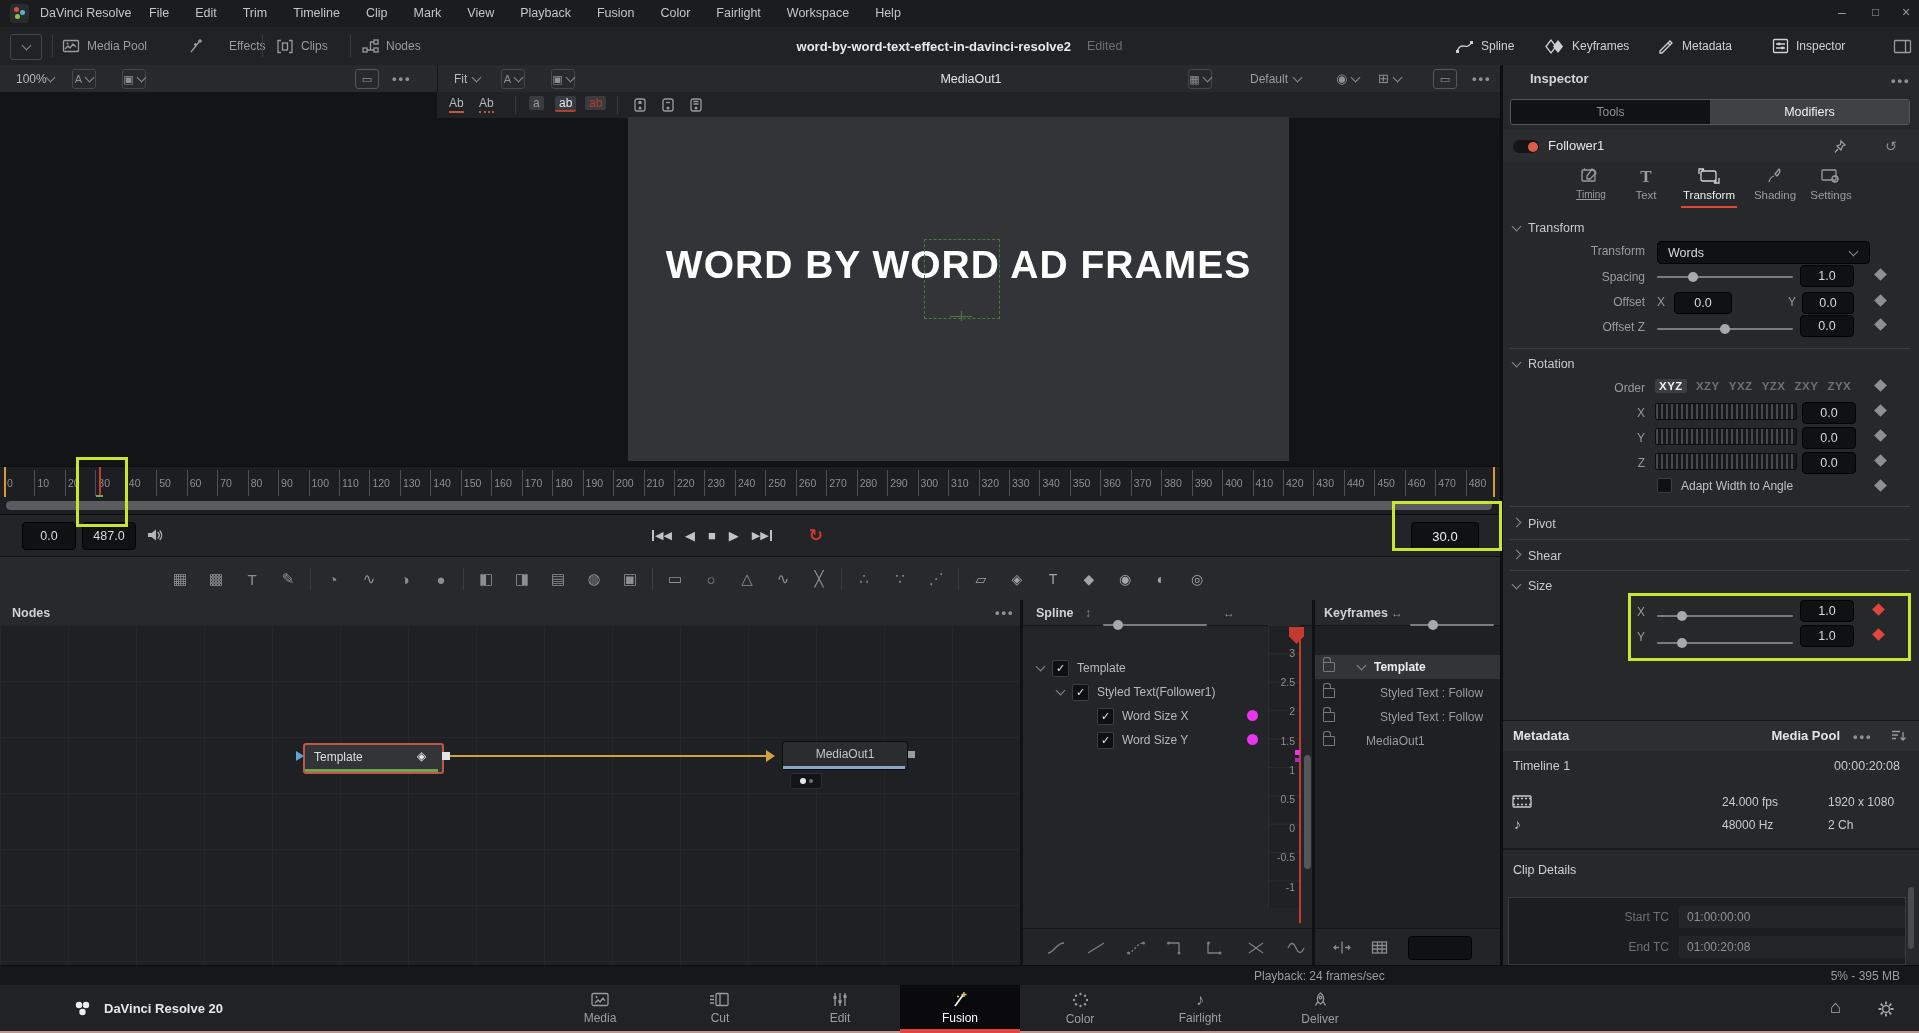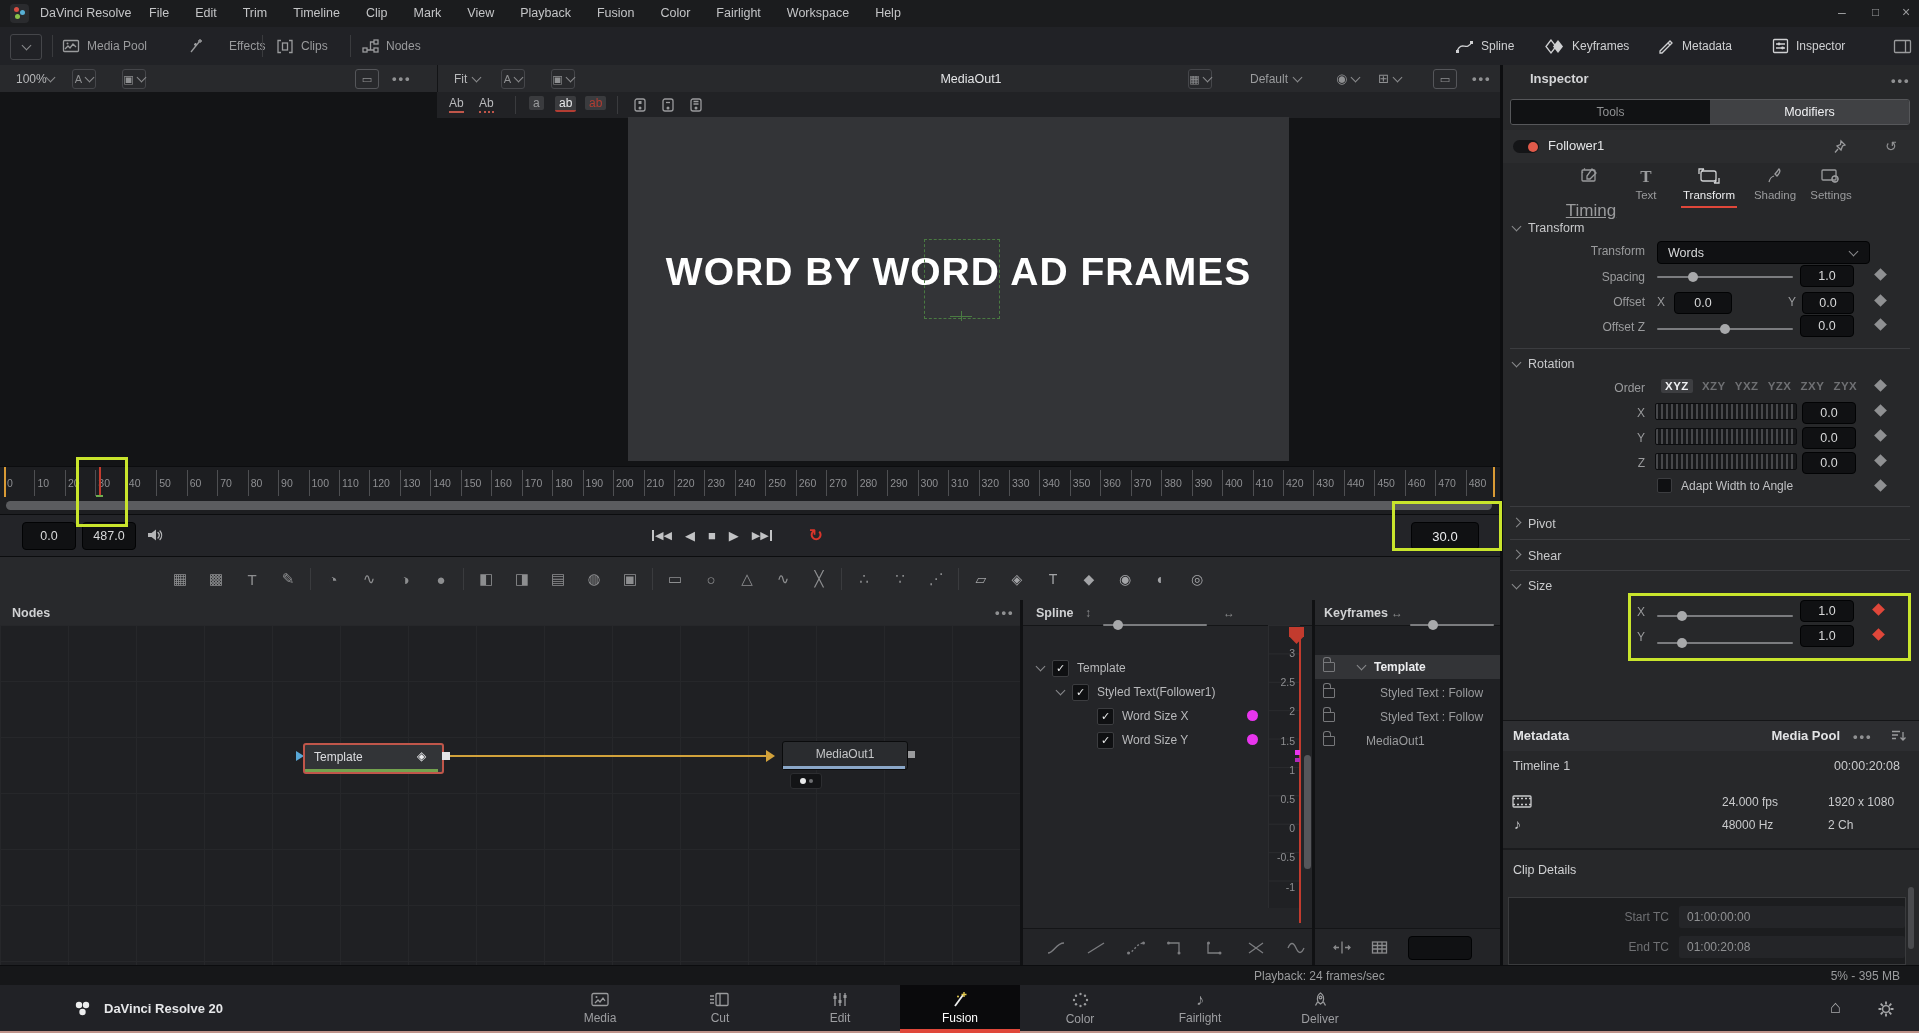--- a/index.html
+++ b/index.html
@@ -42,21 +42,21 @@
   .hl{border:3px solid #c9e52c;background:transparent;pointer-events:none;}
   
   .phead{background:#28292c;border-bottom:1px solid #141517;display:flex;align-items:center;}
   .tick{flex:1;border-left:1px solid #4e4f52;height:100%;position:relative;}
   .tick span{position:absolute;left:2px;top:7px;font-size:10.5px;color:#8e8f92;}
   .tool{width:24px;height:24px;display:flex;align-items:center;justify-content:center;
         color:#8d8e90;font-size:15px;}
   .t3d .tool{color:#a3a4a7;font-size:14px;}
   .menu-item{padding:0 13px;color:#c4c5c7;font-size:12.5px;}
   .order-opt{color:#6f7073;font-size:11.5px;font-weight:bold;margin-right:9px;letter-spacing:.5px;}
-  .order-opt.sel{color:#f0f1f3;background:#3d3e41;padding:1px 4px;border-radius:2px;margin-left:6px;}
+  .order-opt.sel{color:#f0f1f3;background:#3d3e41;padding:1px 4px;border-radius:2px;}
   .seclbl{color:#c8c9cb;font-size:12.5px;}
   .ilabel{position:absolute;width:130px;text-align:right;color:#9a9b9d;font-size:12px;}
   .page{width:120px;height:46px;display:flex;flex-direction:column;align-items:center;justify-content:center;gap:3px;}
   .page .plbl{font-size:12px;color:#9d9ea1;}
   .page.active{background:#0a0a0c;}
   .page.active .plbl{color:#fff;}
   svg{display:block;}
   .sicon{stroke:#9a9b9d;fill:none;stroke-width:1.3;}
 </style>
 </head>
@@ -122,20 +122,24 @@
     </div>
     <div class="vsep r" style="left:350px;top:8px;"></div>
     <div class="r flex" style="left:362px;top:7px;height:24px;gap:7px;">
       <svg width="17" height="16">
           <rect class="sicon" x="1" y="10" width="4" height="4"></rect>
           <rect class="sicon" x="12" y="2" width="4" height="4"></rect>
           <rect class="sicon" x="12" y="10" width="4" height="4"></rect>
           <path class="sicon" d="M5 12h7M8.5 12V4H12"></path>
         </svg>
       <span class="gray">Nodes</span>
+    </div>
+    <div class="r flex" style="left:0;top:7px;width:1919px;height:24px;justify-content:center;gap:16px;pointer-events:none;">
+      <span style="color:#e8e9eb;font-size:13px;font-weight:bold;">word-by-word-text-effect-in-davinci-resolve2</span>
+      <span class="dim" style="font-size:12.5px;">Edited</span>
     </div>
     <div class="r flex" style="left:1455px;top:7px;height:24px;gap:7px;">
       <svg width="19" height="17">
           <path class="sicon" style="stroke:#cfd0d2" d="M2 13C7 2 11 14 17 4"></path>
           <rect x="1" y="12" width="3" height="3" fill="#cfd0d2"></rect>
           <rect x="15" y="3" width="3" height="3" fill="#cfd0d2"></rect>
         </svg>
       <span style="color:#cfd0d2;">Spline</span>
     </div>
     <div class="r flex" style="left:1545px;top:7px;height:24px;gap:7px;">
@@ -218,21 +222,21 @@
         <circle cx="9" cy="11" r="1.5" fill="#9a9b9d"></circle>
         <path class="sicon" d="M6.5 4.5h5M6.5 7h5"></path>
       </svg>
   </div>
 
   <div class="r" style="left:0;top:92px;width:437px;height:374px;background:#131416;"></div>
   <div class="r" style="left:437px;top:118px;width:1066px;height:348px;background:#131416;">
     <div class="r" style="left:191px;top:-1px;width:661px;height:344px;background:#333437;
         background-image:linear-gradient(45deg,#3f4043 25%,transpar 25%),linear-gradient(45deg,#3f4043 25%,transparent 25%,transparent 75%,#3f4043 75%),linear-gradient(45deg,#3f4043 25%,transparent 25%,transparent 75%,#3f4043 75%);
         background-size:46px 46px;background-position:0 0,23px 23px;">
-      <div class="r" style="left:0;top:133px;width:661px;text-align:center;color:#ffffff;font-weight:800;font-size:39px;letter-spacing:1px;">WORD BY WORD AD FRAMES</div>
+      <div class="r" style="left:0;top:126px;width:661px;text-align:center;color:#ffffff;font-weight:800;font-size:39px;letter-spacing:1px;">WORD BY WORD AD FRAMES</div>
       <div class="r" style="left:296px;top:122px;width:74px;height:78px;border:1px dashed #4a7a42;"></div>
       <div class="r" style="left:322px;top:199px;width:22px;height:1px;background:#4a7a42;"></div>
       <div class="r" style="left:333px;top:194px;width:1px;height:10px;background:#4a7a42;"></div>
     </div>
   </div>
 
   <div class="r" style="left:0;top:466px;width:1500px;height:31px;background:#1d1e21;border-top:1px solid #0c0d0f;">
     <div class="r flex" style="left:4px;top:3px;width:1492px;height:26px;">
 
     <div class="tick">
@@ -637,21 +641,21 @@
       <span class="r" style="left:382px;top:8px;color:#8f9092;font-size:14px;">↺</span>
     </div>
 
     <div class="r" style="left:0;top:98px;width:416px;height:52px;">
       <div class="r" style="left:62px;top:4px;width:52px;text-align:center;">
         <svg style="margin:0 auto;" width="22" height="18">
             <rect class="sicon" x="2" y="3" width="13" height="11" rx="1"></rect>
             <path class="sicon" d="M12 2l4 4-6 6h-3v-3z"></path>
             <path class="sicon" d="M4 1.5l1 1M2 5l1.2.4"></path>
           </svg>
-        <div class="gray" style="font-size:17px;margin-top:16px;text-decoration:underline;">Timing</div>
+        <div class="gray" style="font-size:10px;margin-top:4px;text-decoration:underline;">Timing</div>
       </div>
       <div class="r" style="left:122px;top:4px;width:42px;text-align:center;">
         <div style="font-family:'Liberation Serif',serif;font-size:17px;color:#9a9b9d;font-weight:bold;height:18px;">T</div>
         <div class="gray" style="font-size:11.5px;margin-top:4px;">Text</div>
       </div>
       <div class="r" style="left:172px;top:4px;width:68px;text-align:center;">
         <svg style="margin:0 auto;" width="24" height="18">
             <rect class="sicon" style="stroke:#d0d1d3" x="4" y="4" width="15" height="10" rx="2"></rect>
             <path class="sicon" style="stroke:#d0d1d3" d="M2 7V2h5M7 2L4.5 4.5M22 11v5h-5m0 0l2.5-2.5"></path>
           </svg>

